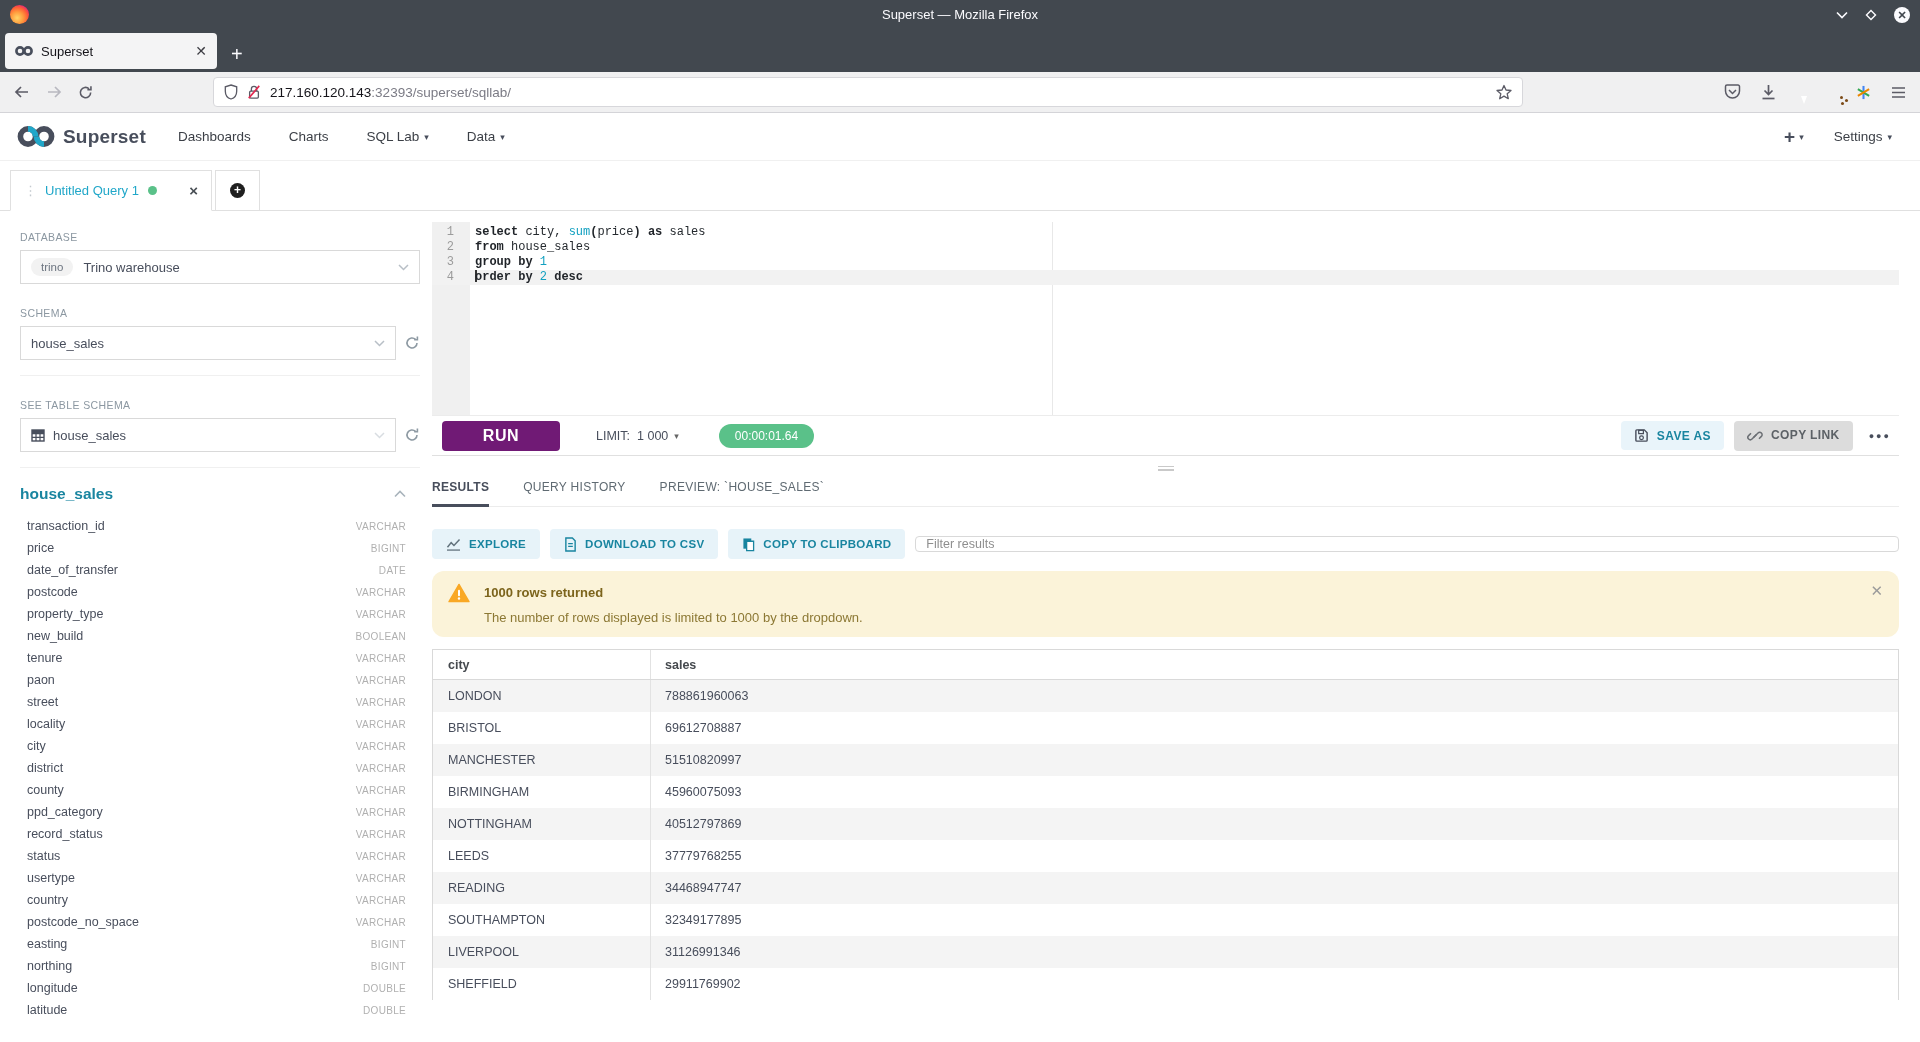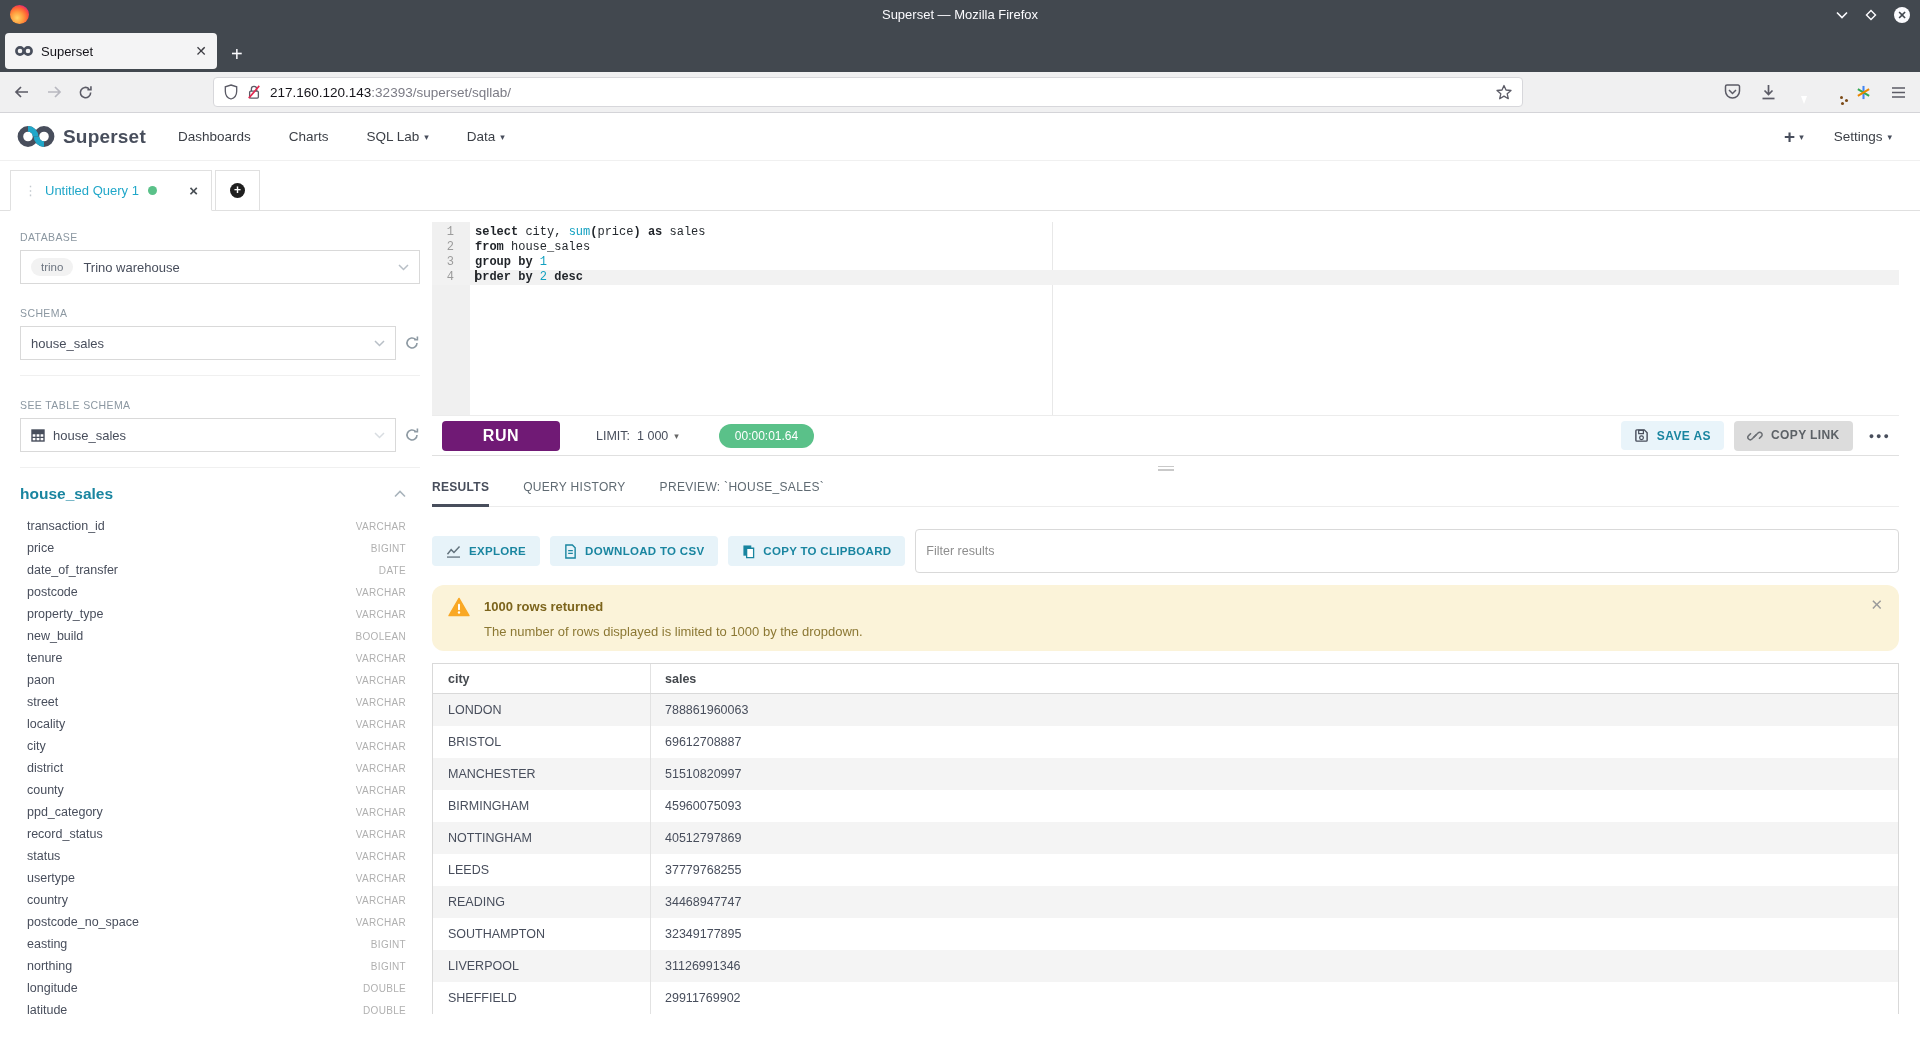--- a/index.html
+++ b/index.html
@@ -115,21 +115,21 @@
   .splitter{height:24px;display:flex;align-items:center;justify-content:center;flex-direction:column;gap:2px}
   .grip{width:16px;height:1.5px;background:#c9c9c9}
 
   .rtabs{display:flex;gap:34px;border-bottom:1px solid #ececec}
   .rtab{font-size:12px;letter-spacing:.3px;color:#5f6a72;padding-bottom:10px}
   .rtab.active{color:#484e5c;font-weight:bold;border-bottom:3px solid #484e5c;margin-bottom:-1px}
 
   .actions{margin-top:22px;display:flex;align-items:center;gap:10px}
   .act-btn{display:flex;align-items:center;gap:8px;background:#e7f3f9;border:none;border-radius:4px;height:30px;
     padding:0 14px;color:#1985a0;font-weight:bold;font-size:11.5px;letter-spacing:.3px;font-family:inherit}
-  .filter-input{flex:1;height:44px;border:1px solid #d9d9d9;border-radius:4px;padding:0 10px;font-size:12.5px;
+  .filter-input{flex:1;height:16px;border:1px solid #d9d9d9;border-radius:4px;padding:0 10px;font-size:12.5px;
     color:#484e5c;font-family:inherit;outline:none}
   .filter-input::placeholder{color:#8e8e8e}
 
   .alert{margin-top:12px;background:#fbf3d9;border-radius:12px;padding:12px 16px;position:relative}
   .alert-row{display:flex;align-items:flex-start;gap:14px}
   .alert-title{font-size:13px;font-weight:bold;color:#7c641c;padding-top:2px}
   .alert-msg{margin:7px 0 0 36px;font-size:13px;color:#8c7834}
   .alert-close{position:absolute;right:16px;top:12px;color:#9b9b9b;font-size:15px;line-height:1}
 
   .rtable{margin-top:12px;border:1px solid #d9d9d9;border-bottom:none}

